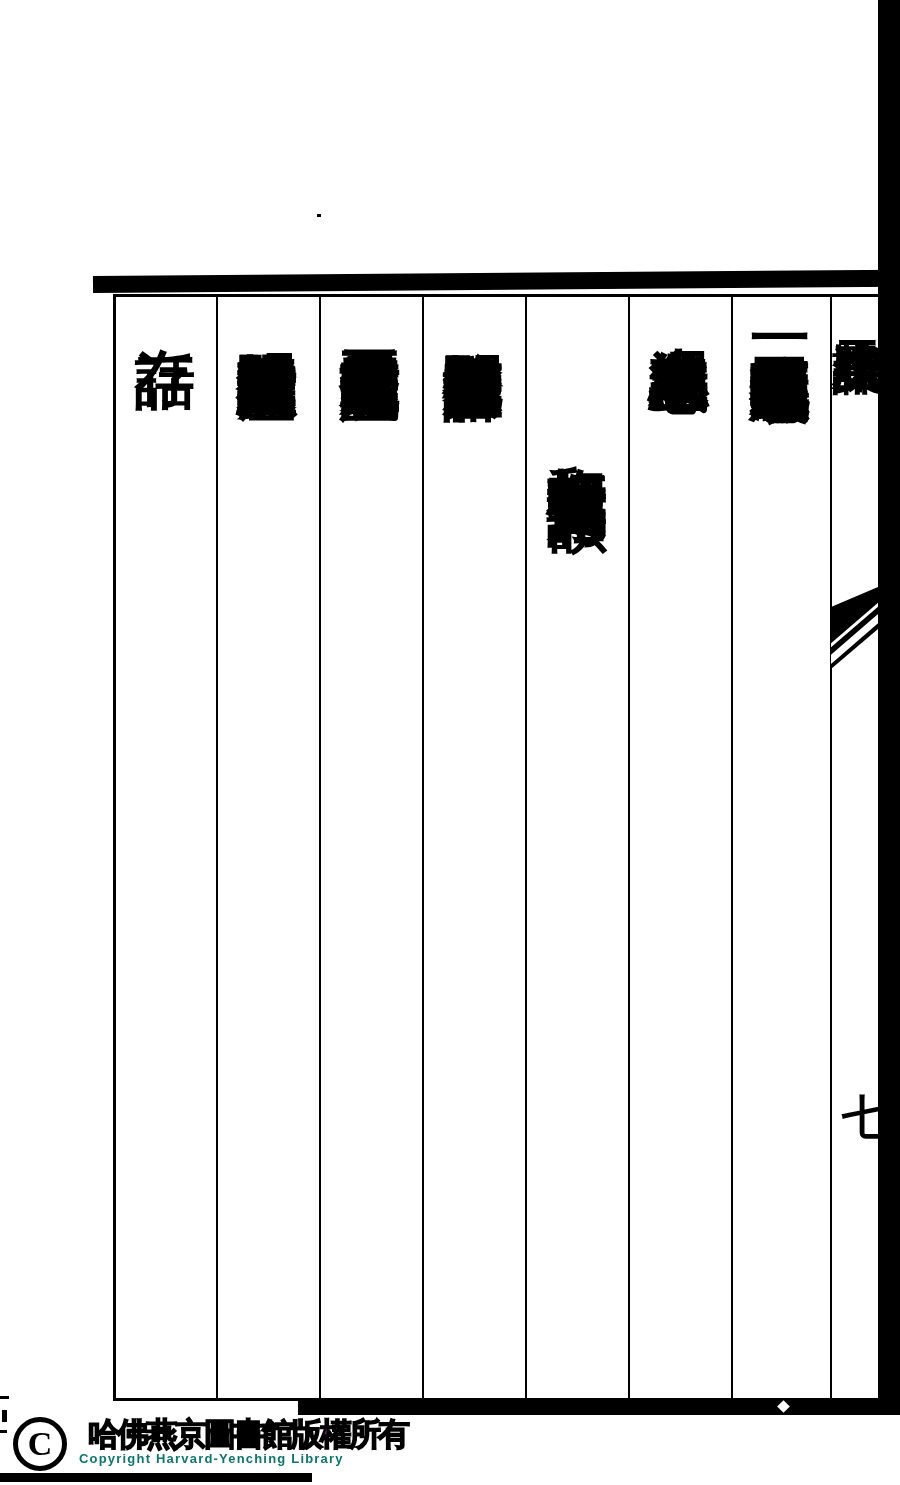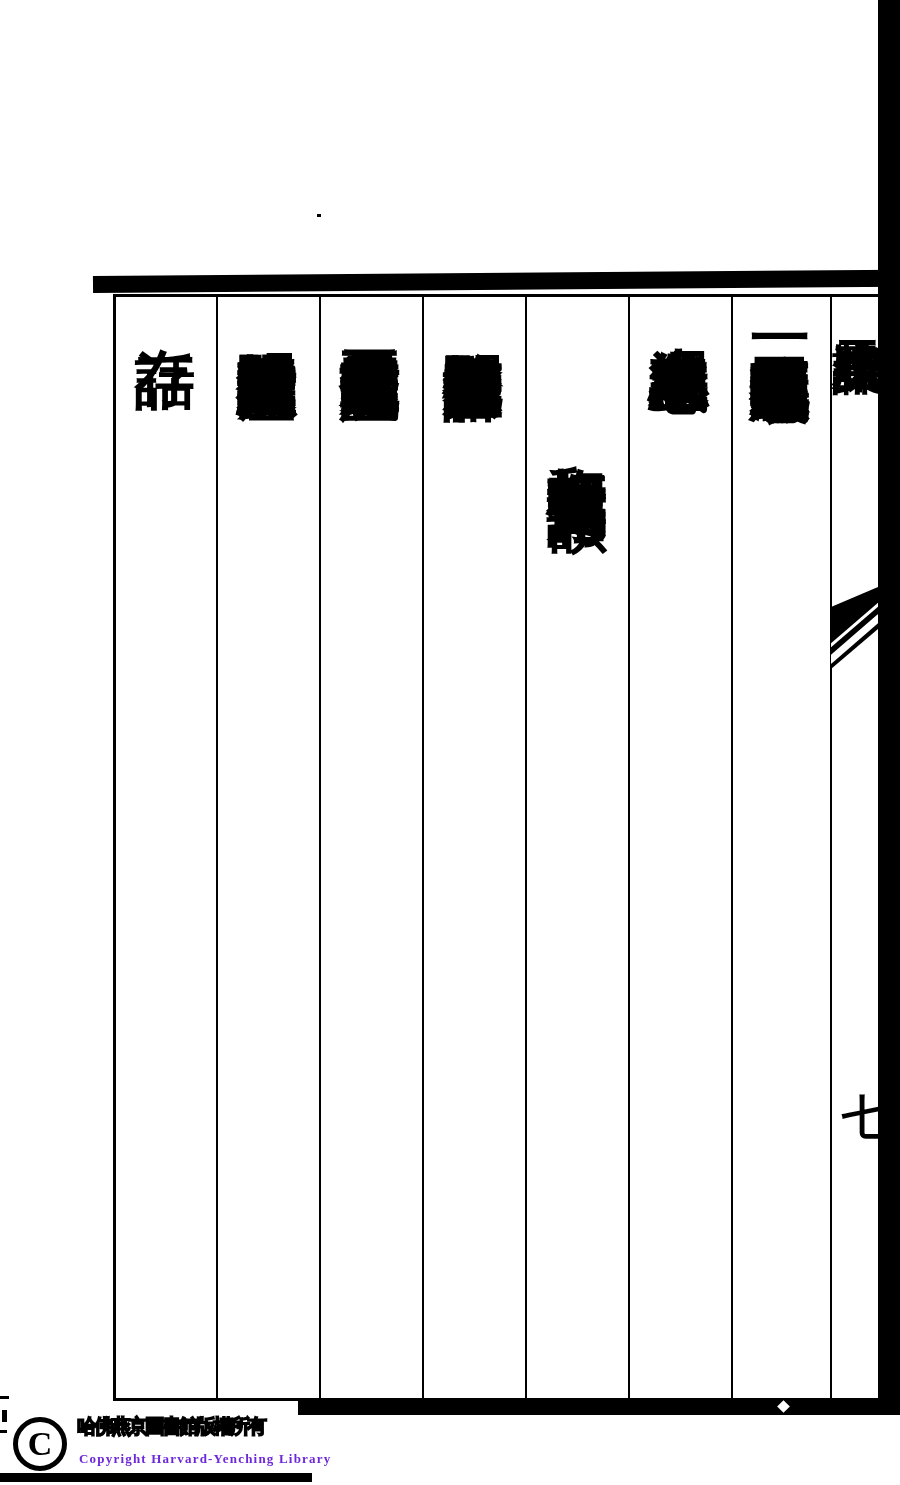--- a/index.html
+++ b/index.html
@@ -47,27 +47,27 @@
   
   .speck{position:absolute;background:#000;}
   
   .stamp{position:absolute;left:13px;top:1413px;height:64px;z-index:3;}
   .csym{
     position:absolute;left:0;top:4px;width:44px;height:44px;border:5px solid #000;border-radius:50%;
     display:flex;align-items:center;justify-content:center;
     font-size:34px;font-weight:bold;color:#000;font-family:"Liberation Serif",serif;
   }
   .stamp-cn{
-    position:absolute;left:64px;top:0px;font-size:20px;letter-spacing:-3px;white-space:nowrap;
+    position:absolute;left:75px;top:0px;font-size:32px;letter-spacing:-3px;white-space:nowrap;
     color:#701a75;-webkit-text-stroke:1.4px #000;text-stroke:1.4px #000;font-weight:bold;
     font-family:"Liberation Serif","DejaVu Serif",serif;
   }
   .stamp-en{
     position:absolute;left:66px;top:38px;font-size:13px;font-weight:bold;letter-spacing:1.2px;
-    color:#6d28d9;white-space:nowrap;font-family:Liberation Serif, serif;
+    color:#0f766e;white-space:nowrap;font-family:Liberation Sans, sans-serif;
   }
 </style>
 </head>
 <body>
 
 <div class="page">
 
   <div class="top-band"></div>
   <div class="right-band"></div>
   <div class="frame"></div>

